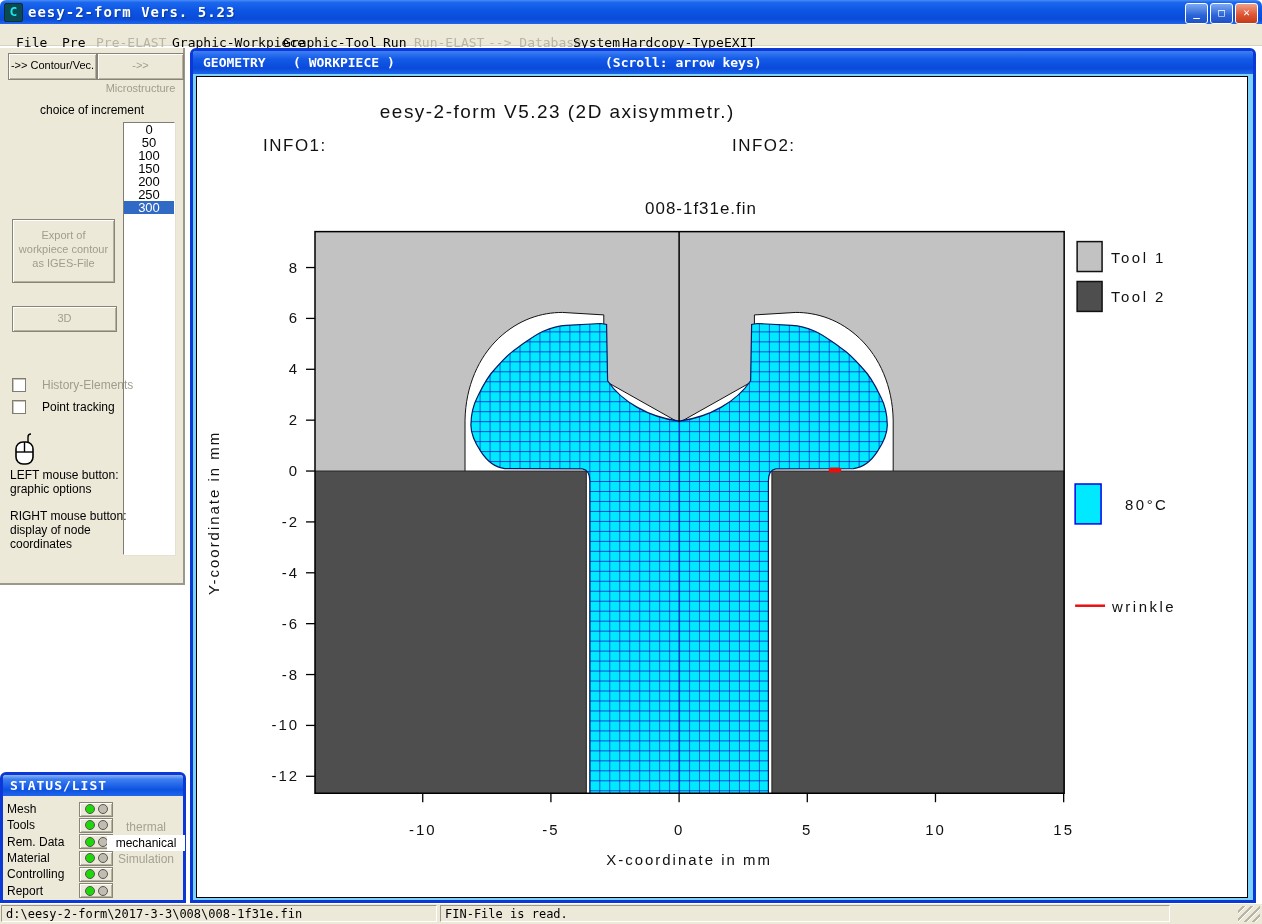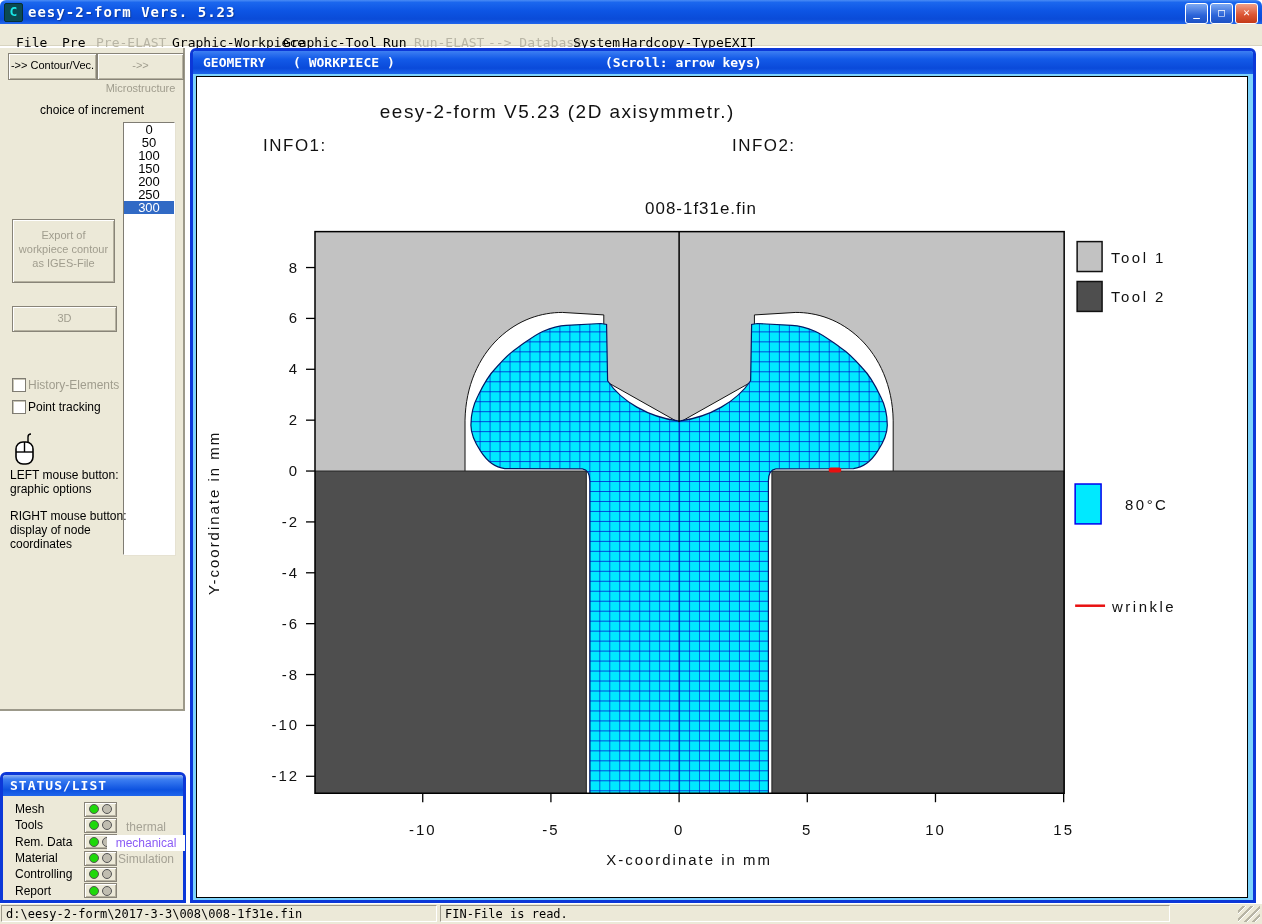--- a/index.html
+++ b/index.html
@@ -19,38 +19,38 @@
     background:linear-gradient(180deg,#7da9f2,#2a63d8 60%,#1e52c4);
     color:#fff;font:bold 11px/17px "DejaVu Sans Mono",monospace;text-align:center;}
   .winbtn.close{background:linear-gradient(180deg,#f0a088,#dd5736 55%,#c43a18);}
   
   #menubar{position:absolute;left:0;top:24px;width:1262px;height:21px;background:#ece9d8;
     border-bottom:1px solid #d8d4c0;}
   .menu-item{position:absolute;top:2px;font:13px "DejaVu Sans Mono",monospace;color:#000;
     white-space:pre;cursor:default;margin-top:9px;}
   .menu-item.disabled{color:#b8b5a5;}
   
-  #left-panel{position:absolute;left:0;top:48px;width:185px;height:663px;background:#ece9d8;
+  #left-panel{position:absolute;left:0;top:48px;width:185px;height:537px;background:#ece9d8;
     border-right:2px solid #9c998a;border-bottom:2px solid #9c998a;box-sizing:border-box;}
   .xp-btn{position:absolute;background:#ece9d8;border:1px solid #888478;
     box-shadow:inset 1px 1px 0 #ffffff, inset -1px -1px 0 #b5b1a0;
     font:11px "Liberation Sans",sans-serif;color:#000;text-align:center;}
   .xp-btn.disabled{color:#a09d8e;}
   #btn-contour{left:8px;top:5px;width:87px;height:25px;line-height:23px;}
   #btn-micro{left:97px;top:5px;width:85px;height:25px;line-height:23px;color:#a09d8e;}
   #increment-label{position:absolute;left:12px;top:55px;width:160px;text-align:center;
     font:12px "Liberation Sans",sans-serif;}
   #increment-list{position:absolute;left:123px;top:74px;width:50px;height:431px;background:#fff;
     border:1px solid #7f7c73;border-right-color:#fff;border-bottom-color:#fff;
     box-shadow:1px 1px 0 #e6e2d2;font:13px "Liberation Sans",sans-serif;text-align:center;}
   .inc-item{height:13px;line-height:13px;}
   .inc-item.selected{background:#316ac5;color:#fff;}
   #btn-export{left:12px;top:171px;width:103px;height:64px;padding-top:8px;box-sizing:border-box;line-height:14px;}
   #btn-3d{left:12px;top:258px;width:103px;height:24px;line-height:22px;}
-  .check-row{position:absolute;left:12px;display:flex;align-items:center;gap:2px;
+  .check-row{position:absolute;left:12px;display:flex;align-items:center;gap:16px;
     font:12px "Liberation Sans",sans-serif;}
   .checkbox{width:12px;height:12px;background:#fff;border:1px solid #7f7c73;
     box-shadow:inset 1px 1px 0 #c8c5b5;}
   .check-row.disabled{color:#a09d8e;}
   #mouse-icon{position:absolute;left:14px;top:385px;}
   .hint-block{position:absolute;left:10px;font:12px/14px "Liberation Sans",sans-serif;color:#000;}
   
   #graphic-window{position:absolute;left:190px;top:48px;width:1066px;height:855px;
     border:3px solid #0c38d8;border-radius:6px 6px 0 0;box-sizing:border-box;
     background:#7dd3fc;}
@@ -64,30 +64,30 @@
   #plot-svg{display:block;width:100%;height:100%;}
   .svgtxt{font-family:"Liberation Sans",sans-serif;fill:#111;}
   
   #status-window{position:absolute;left:0;top:772px;width:186px;height:131px;
     border:3px solid #0c38d8;border-radius:6px 6px 0 0;box-sizing:border-box;background:#ece9d8;}
   #status-titlebar{height:21px;background:linear-gradient(180deg,#8fb3f2 0%,#3d7ff2 20%,#0d52e0 70%,#2066ec 100%);
     border-radius:3px 3px 0 0;color:#fff;font:bold 13px/21px "DejaVu Sans Mono",monospace;
     padding-left:7px;letter-spacing:1px;}
   #status-rows{position:absolute;left:4px;top:26px;}
   .status-row{display:flex;align-items:center;height:16.3px;width:110px;}
-  .status-label{font:12px "Liberation Sans",sans-serif;width:72px;margin-left:8px;}
+  .status-label{font:12px "Liberation Sans",sans-serif;width:72px;}
   .indicator-btn{width:32px;height:13px;background:#ece9d8;border:1px solid #888478;
     box-shadow:inset 1px 1px 0 #fff, inset -1px -1px 0 #b5b1a0;
     display:flex;align-items:center;justify-content:center;gap:3px;}
   .dot{width:8px;height:8px;border-radius:50%;border:1px solid #555;}
   .dot.green{background:#1ed80a;} .dot.gray{background:#c0bdb0;}
   #mode-labels{position:absolute;left:104px;top:44px;width:78px;text-align:center;
     font:12px/16px "Liberation Sans",sans-serif;}
   .mode{color:#a5a295;display:block;}
-  .mode.active{color:#8b5cf6;background:#fff;padding:0 3px;}
+  .mode.active{color:#000000;background:#fff;padding:0 3px;}
   
   #statusbar{position:absolute;left:0;top:904px;width:1262px;height:20px;background:#ece9d8;}
   .sb-cell{position:absolute;top:1px;height:17px;border:1px solid #9c998a;
     border-right-color:#fff;border-bottom-color:#fff;
     font:12px/16px "DejaVu Sans Mono",monospace;padding-left:4px;box-sizing:border-box;
     white-space:pre;overflow:hidden;}
   #sb-path{left:1px;width:436px;}
   #sb-msg{left:440px;width:730px;}
   #sb-grip{position:absolute;right:2px;top:2px;width:22px;height:16px;
     background:repeating-linear-gradient(135deg,transparent 0 3px,#b8b5a5 3px 5px,#fff 5px 6px);}

